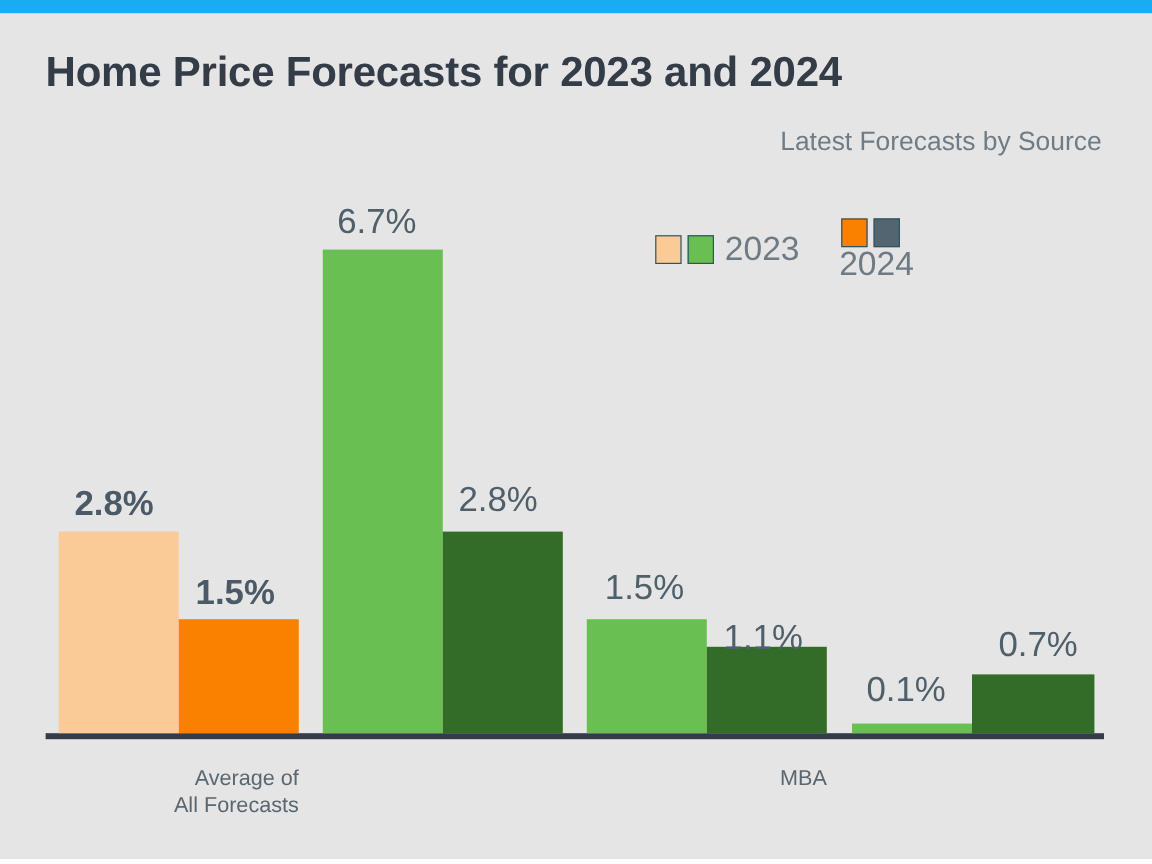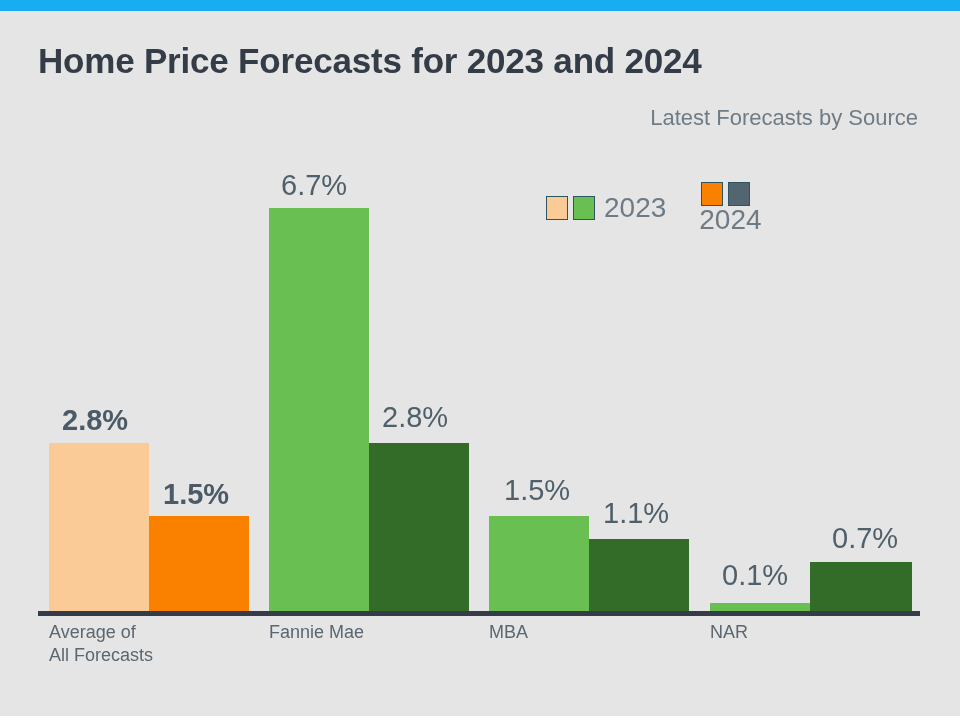--- a/index.html
+++ b/index.html
@@ -122,25 +122,25 @@
     line-height: 32px;
     white-space: nowrap;
     text-align: center;
   }
   .bar-label.emphasis {
     font-weight: bold;
     color: #4b5a66;
   }
   .cat-label {
     position: absolute;
-    top: 621px;
+    top: 637px;
     font-size: 18px;
     color: #5b6770;
     line-height: 23px;
-    text-align: left;
+    text-align: right;
     white-space: pre-line;
   }
 </style>
 </head>
 <body>
 
 <div id="page">
 
   <div class="top-accent"></div>
 
@@ -171,25 +171,23 @@
       <div class="bar-label emphasis" style="left: 62px; top: 404px;">2.8%</div>
       <div class="bar" style="left: 149px; width: 100px; height: 95px; background: rgb(250, 128, 0);"></div>
       <div class="bar-label emphasis" style="left: 163px; top: 478px;">1.5%</div>
       <div class="bar" style="left: 269px; width: 100px; height: 403px; background: rgb(106, 191, 82);"></div>
       <div class="bar-label" style="left: 281px; top: 169px;">6.7%</div>
       <div class="bar" style="left: 369px; width: 100px; height: 168px; background: rgb(51, 107, 40);"></div>
       <div class="bar-label" style="left: 382px; top: 401px;">2.8%</div>
       <div class="bar" style="left: 489px; width: 100px; height: 95px; background: rgb(106, 191, 82);"></div>
       <div class="bar-label" style="left: 504px; top: 474px;">1.5%</div>
       <div class="bar" style="left: 589px; width: 100px; height: 72px; background: rgb(51, 107, 40);"></div>
-      <div class="bar-label" style="left: 603px; top: 497px;">1.1%</div>
+      <div class="bar-label" style="left: 603px; top: 516px;">1.1%</div>
       <div class="bar" style="left: 710px; width: 100px; height: 8px; background: rgb(106, 191, 82);"></div>
       <div class="bar-label" style="left: 722px; top: 559px;">0.1%</div>
       <div class="bar" style="left: 810px; width: 102px; height: 49px; background: rgb(51, 107, 40);"></div>
       <div class="bar-label" style="left: 832px; top: 522px;">0.7%</div>
       <div class="cat-label" style="left: 49px; width: 200px;">Average of
 All Forecasts</div>
-      <div class="cat-label" style="left: 269px; width: 200px;">Fannie Mae</div>
       <div class="cat-label" style="left: 489px; width: 200px;">MBA</div>
-      <div class="cat-label" style="left: 710px; width: 202px;">NAR</div>
     </div>
 
 </div>
 
 </body></html>

